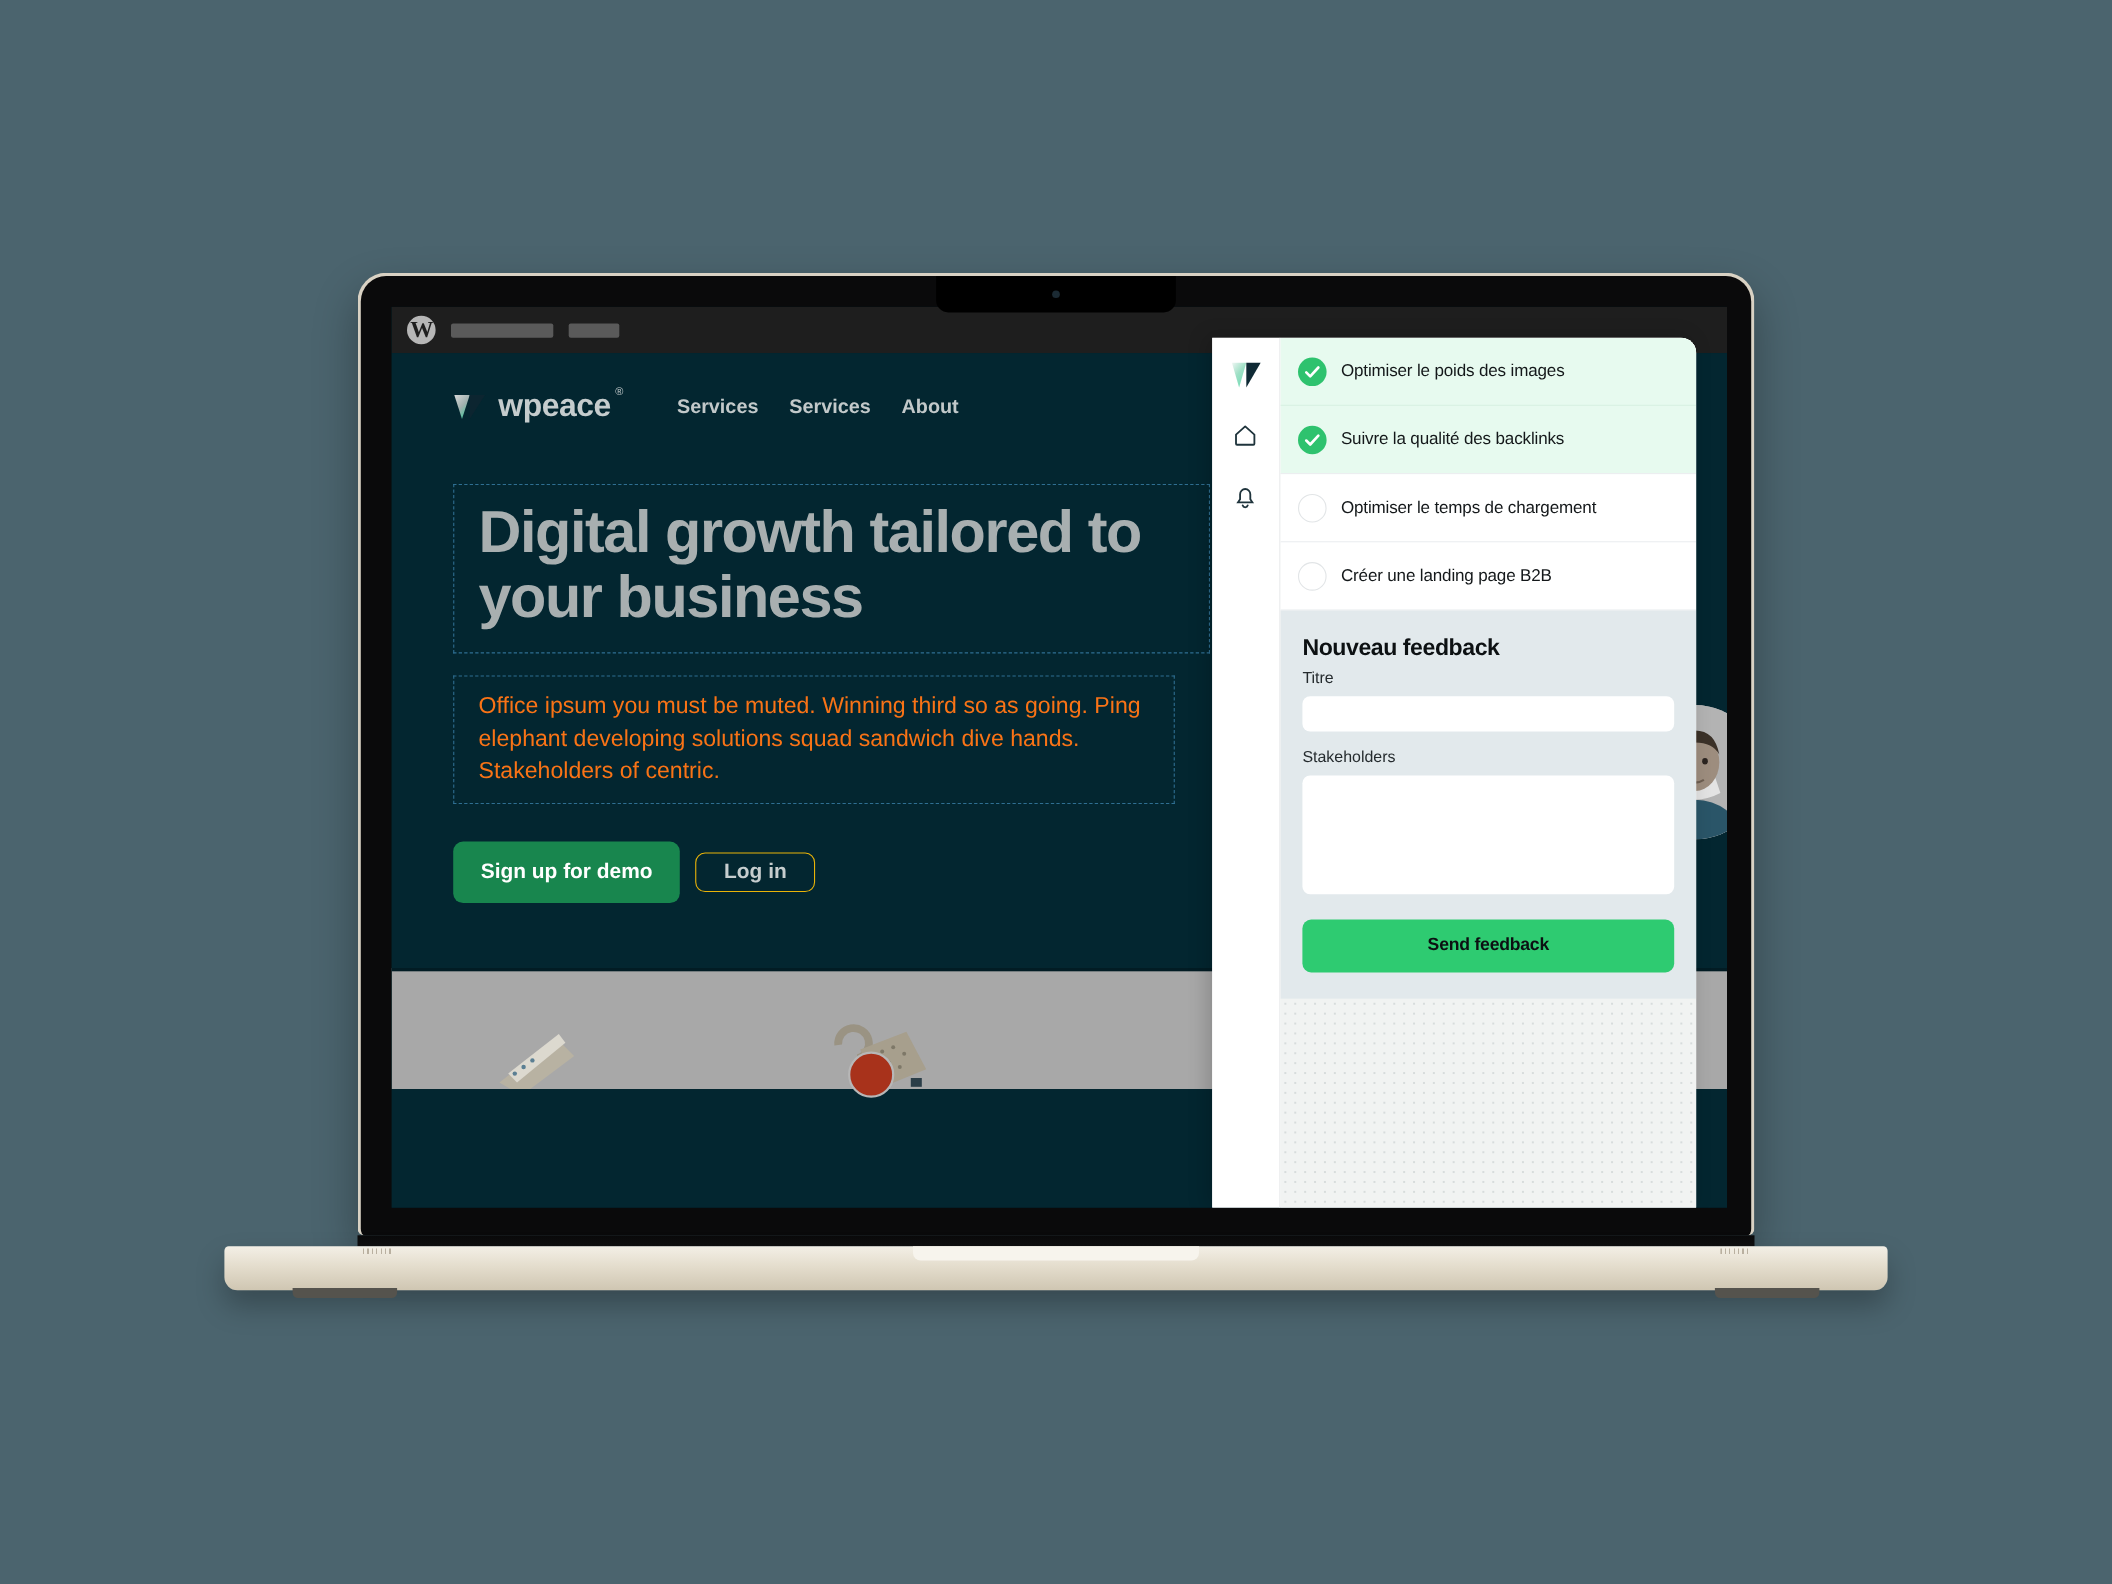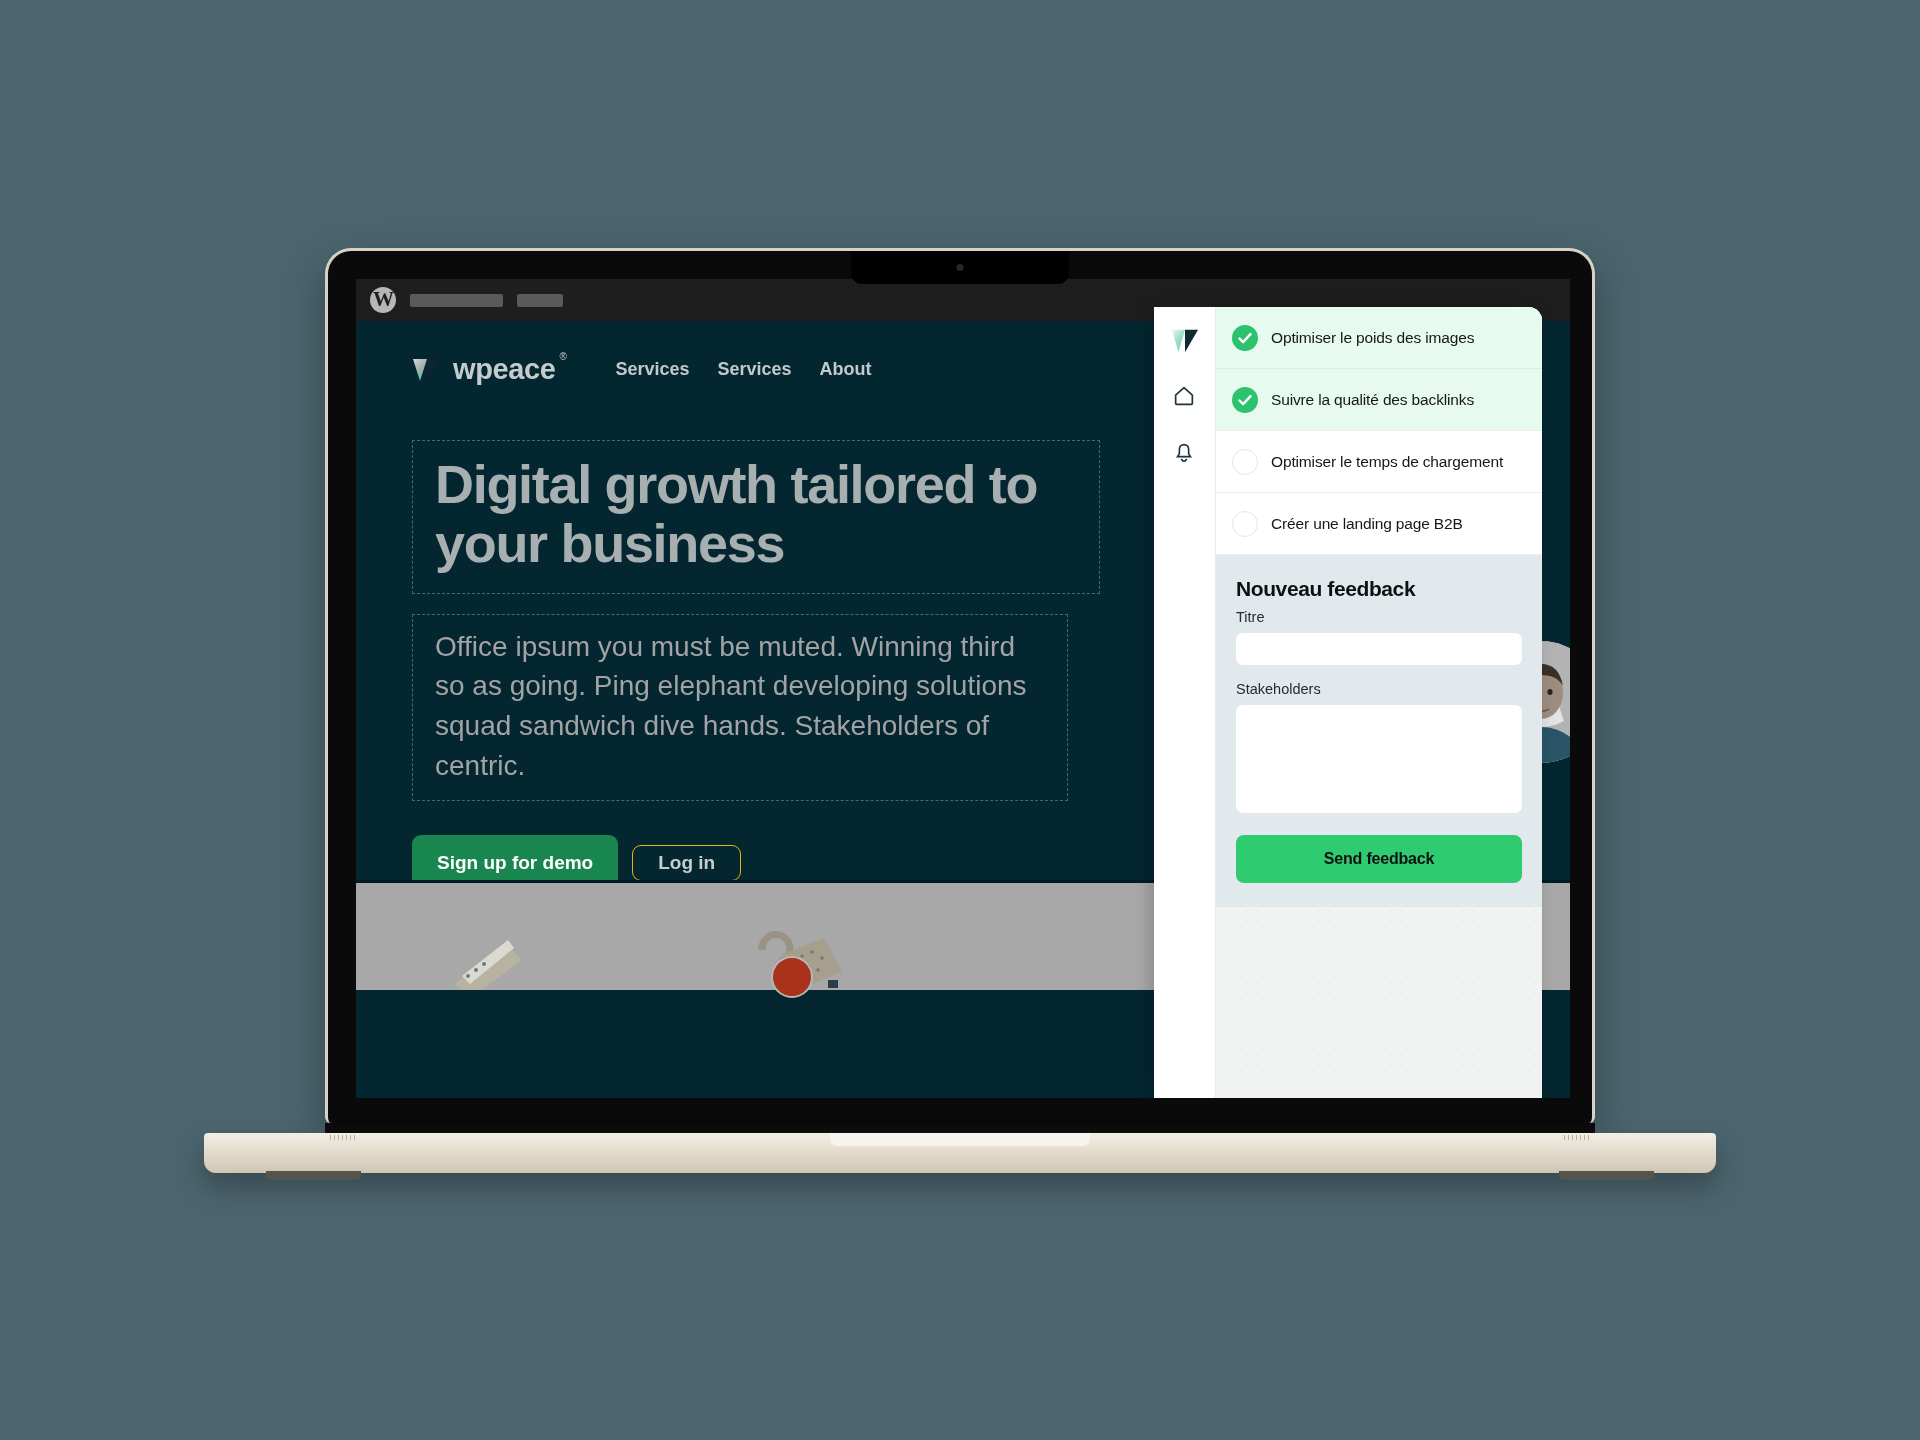--- a/index.html
+++ b/index.html
@@ -139,22 +139,22 @@
   #hero-title {
     color: #a8afb0;
     font-size: 54px;
     line-height: 1.09;
     font-weight: 700;
     letter-spacing: -1.3px;
     max-width: 640px;
   }
   #hero-sub-box { margin-top: 20px; padding: 12px 22px 14px 22px; }
   #hero-sub {
-    color: #a3a3a3;
-    font-size: 28px;
+    color: #f97316;
+    font-size: 21px;
     line-height: 1.42;
     max-width: 610px;
   }
 
   #hero-cta { display: flex; align-items: center; gap: 14px; margin-top: 34px; }
   #btn-demo {
     background: #18864e;
     color: #ffffff;
     border: none;
     border-radius: 9px;
@@ -208,21 +208,21 @@
     border: 2px solid #b7b7b7;
     z-index: 30;
   }
   #marker-1 { width: 42px; height: 42px; left: 1050px; top: 556px; }
   #marker-2 { width: 42px; height: 42px; left: 415px; top: 677px; }
 
   
   #panel {
     position: absolute;
     top: 28px; right: 28px;
-    width: 388px; height: 791px;
+    width: 440px; height: 791px;
     display: flex;
     background: #ffffff;
     border-radius: 0 14px 0 0;
     overflow: hidden;
     z-index: 35;
     box-shadow: -4px 0 18px rgba(0,0,0,0.18);
   }
   #panel-rail {
     width: 62px;
     background: #ffffff;

